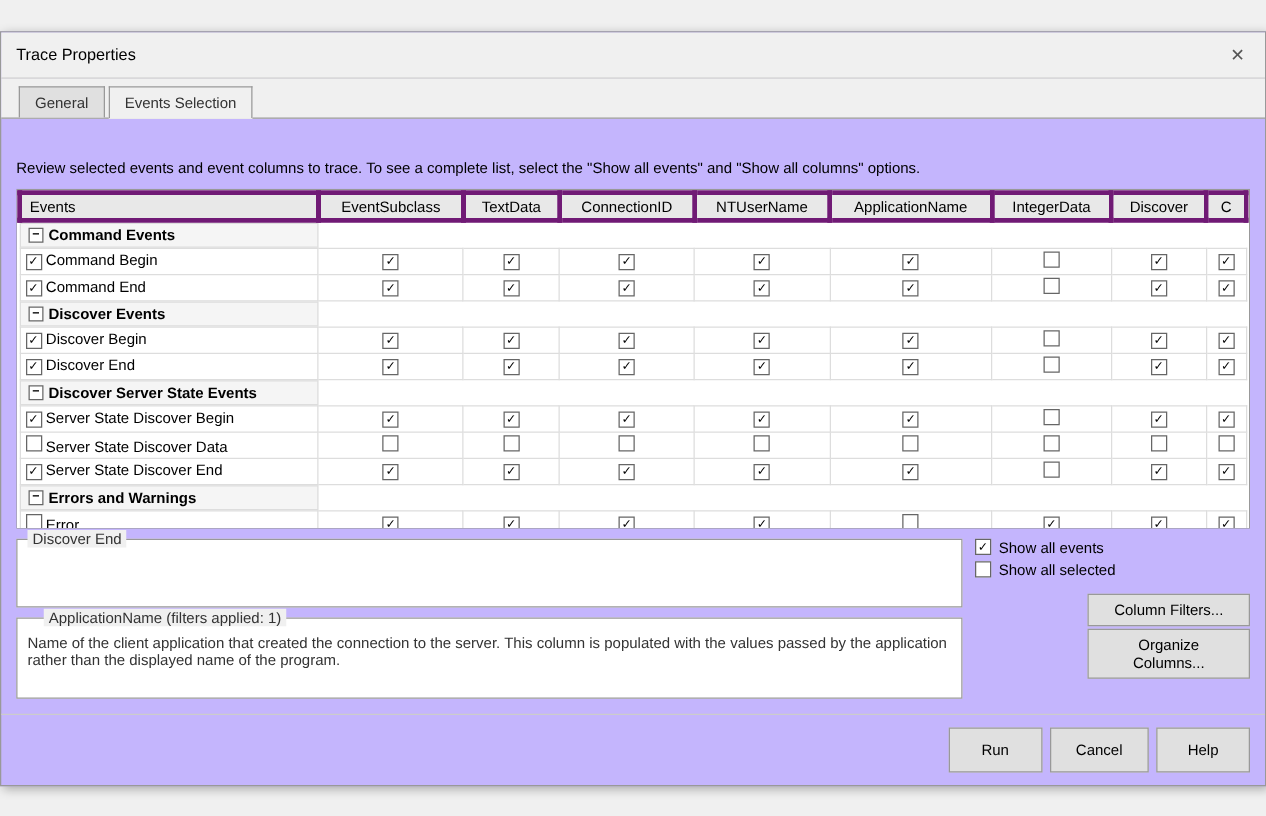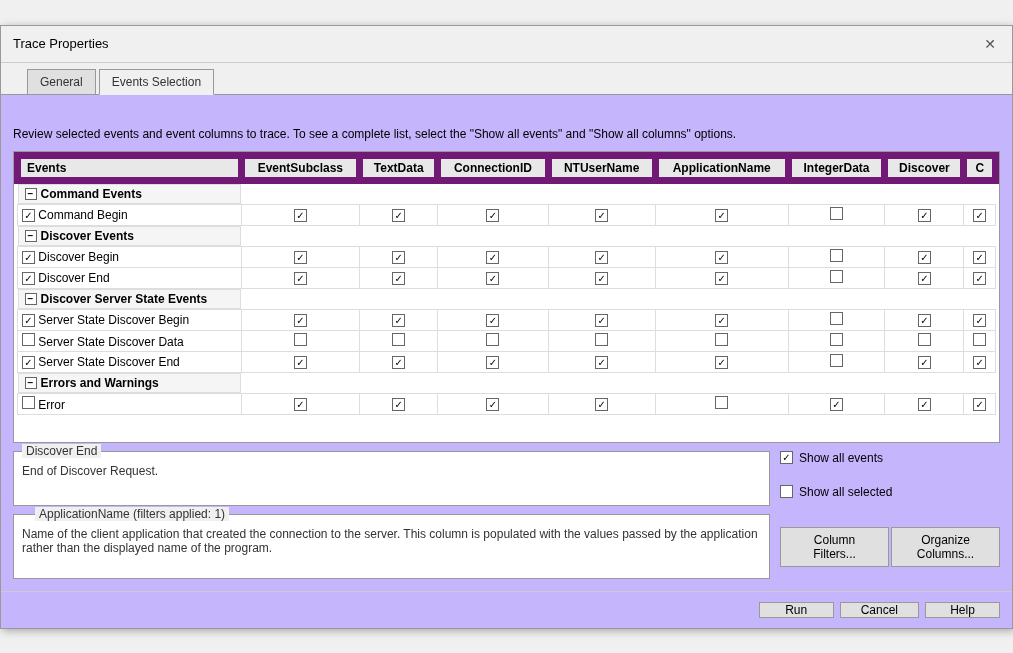--- a/index.html
+++ b/index.html
@@ -41,21 +41,21 @@
       cursor: pointer;
       font-size: 14px;
       color: #555;
       display: flex;
       align-items: center;
       justify-content: center;
     }
     .tabs {
       display: flex;
       background: #f0f0f0;
-      padding: 6px 26px 0;
+      padding: 6px 14px 0;
       border-bottom: 1px solid #999;
     }
     .tab {
       padding: 5px 12px;
       cursor: pointer;
       border: 1px solid #999;
       background: #e0e0e0;
       margin-right: 3px;
       border-bottom: none;
       font-size: 12px;
@@ -92,24 +92,24 @@
       overflow: auto;
       background: #fff;
     }
     table {
       width: 100%;
       border-collapse: collapse;
       font-size: 12px;
     }
     table th {
       background: #e8e8e8;
-      border: 7px solid #701a75;
+      border: 4px solid #701a75;
       padding: 2px 6px;
       text-align: center;
-      font-weight: bold;
+      font-weight: normal;
       white-space: nowrap;
       position: sticky;
       top: 0;
       z-index: 2;
     }
     table th:first-child {
       text-align: left;
     }
     table td {
       border: 1px solid #ddd;
@@ -173,32 +173,32 @@
       font-size: 12px;
     }
     .footer {
       padding: 10px 12px;
       display: flex;
       justify-content: flex-end;
       gap: 6px;
       border-top: 1px solid #ccc;
     }
     .btn {
-      padding: 0 20px;
+      padding: 10px 20px;
       font-size: 12px;
       background: #e0e0e0;
       border: 1px solid #999;
       cursor: pointer;
       min-width: 75px;
     }
     .right-buttons {
       display: flex;
-      flex-direction: row;
+      flex-direction: column;
       gap: 2px;
-      margin-top: 20px;
+      margin-top: 4px;
     }
     .right-btn {
       padding: 5px 10px;
       font-size: 12px;
       background: #e0e0e0;
       border: 1px solid #999;
       cursor: pointer;
       text-align: center;
       width: 130px;
       align-self: flex-end;
@@ -249,21 +249,21 @@
     }
     .bottom-right {
       width: 220px;
       display: flex;
       flex-direction: column;
       gap: 8px;
     }
     .options-group {
       display: flex;
       flex-direction: column;
-      gap: 20px;
+      gap: 4px;
     }
   </style>
 </head>
 <body>
 
 <div class="dialog">
 
   <div class="title-bar">
     <span class="title-bar-text">Trace Properties</span>
     <button class="close-btn">✕</button>
@@ -308,20 +308,34 @@
               </td>
               <td><span class="cb checked"></span></td>
               <td><span class="cb checked"></span></td>
               <td><span class="cb checked"></span></td>
               <td><span class="cb checked"></span></td>
               <td><span class="cb checked"></span></td>
               <td><span class="cb unchecked"></span></td>
               <td><span class="cb checked"></span></td>
               <td><span class="cb checked"></span></td>
             </tr>
+            <tr>
+              <td class="indent">
+                <span class="cb checked"></span>
+                Command End
+              </td>
+              <td><span class="cb checked"></span></td>
+              <td><span class="cb checked"></span></td>
+              <td><span class="cb checked"></span></td>
+              <td><span class="cb checked"></span></td>
+              <td><span class="cb checked"></span></td>
+              <td><span class="cb unchecked"></span></td>
+              <td><span class="cb checked"></span></td>
+              <td><span class="cb checked"></span></td>
+            </tr>
 
             <tr class="group-row">
               <td colspan="9">
                 <span class="expand-btn">−</span>
                 <strong>Discover Events</strong>
               </td>
             </tr>
             <tr>
               <td class="indent">
                 <span class="cb checked"></span>
@@ -423,21 +437,20 @@
           </tbody>
         </table>
       </div>
     </div>
 
     <div class="bottom-section">
       <div class="bottom-left">
 
         <div class="discover-end-box">
           <span class="box-legend">Discover End</span>
-          <div class="info-box-text" style="margin-top:6px;">End of Discover Request.</div>
         </div>
 
         <div class="appname-box">
           <span class="box-legend">ApplicationName (filters applied: 1)</span>
           <div class="info-box-text" style="margin-top:6px;">Name of the client application that created the connection to the server. This column is populated with the values passed by the application rather than the displayed name of the program.</div>
         </div>
       </div>
       <div class="bottom-right">
 
         <div class="options-group">

